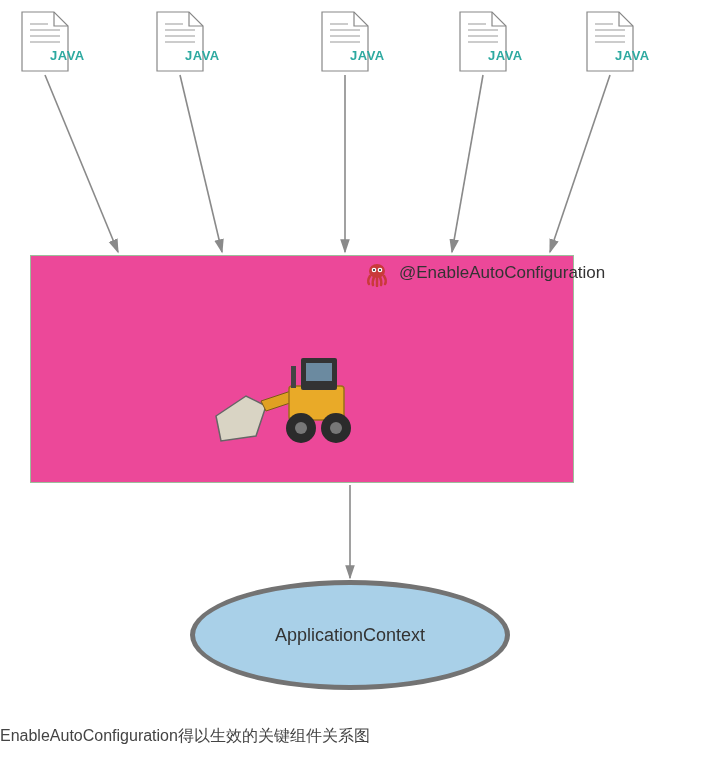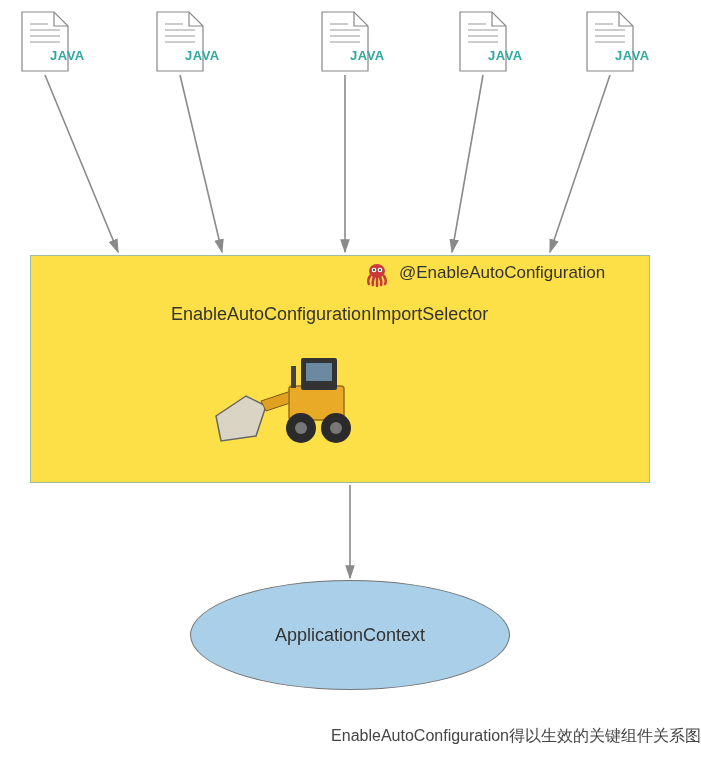--- a/index.html
+++ b/index.html
@@ -27,23 +27,23 @@
       font-size: 13px;
       font-weight: 600;
       color: #2da9a0;
       letter-spacing: 0.5px;
       margin-left: 24px;
     }
     .main-box {
       position: absolute;
       left: 30px;
       top: 255px;
-      width: 620px;
+      width: 544px;
       height: 228px;
-      background: #fde047;
+      background: #ec4899;
       border: 1px solid #9bbf9b;
     }
     .octopus {
       position: absolute;
       left: 333px;
       top: 5px;
       width: 26px;
       height: 26px;
     }
     .annot-label {
@@ -74,36 +74,36 @@
       font-size: 18px;
       color: #333;
     }
     .ellipse-ctx {
       position: absolute;
       left: 190px;
       top: 580px;
       width: 320px;
       height: 110px;
       background: #a9d0e8;
-      border: 1px solid #737373;
+      border: 5px solid #737373;
       border-radius: 50%;
       display: flex;
       align-items: center;
       justify-content: center;
     }
     .ctx-label {
       font-size: 18px;
       color: #333;
     }
     .caption {
       position: absolute;
       left: 0;
       right: 0;
       top: 726px;
-      text-align: right;
+      text-align: left;
       font-size: 16px;
       color: #444;
     }
     .arrows {
       position: absolute;
       left: 0;
       top: 0;
       width: 701px;
       height: 759px;
       pointer-events: none;
@@ -181,21 +181,20 @@
       <circle cx="16" cy="9" r="2.3" fill="#fff"></circle>
         <circle cx="16" cy="9" r="1" fill="#222"></circle>
       <path d="M6 15 Q3 20 5 23" stroke="#c93a3a" stroke-width="2.5" fill="none" stroke-linecap="round"></path>
       <path d="M10 16 Q8 21 9 24" stroke="#c93a3a" stroke-width="2.5" fill="none" stroke-linecap="round"></path>
       <path d="M13 17 Q13 22 13 25" stroke="#c93a3a" stroke-width="2.5" fill="none" stroke-linecap="round"></path>
       <path d="M16 16 Q18 21 17 24" stroke="#c93a3a" stroke-width="2.5" fill="none" stroke-linecap="round"></path>
       <path d="M20 15 Q23 20 21 23" stroke="#c93a3a" stroke-width="2.5" fill="none" stroke-linecap="round"></path>
     </svg>
   </div>
   <div class="annot-label">@EnableAutoConfiguration</div>
-  <div class="selector-label">EnableAutoConfigurationImportSelector</div>
   <div class="bulldozer">
     <svg viewBox="0 0 160 110">
 
       <path d="M5 70 L35 50 L55 60 L45 90 L10 95 Z" fill="#d9d4c4" stroke="#666" stroke-width="1.5"></path>
 
       <path d="M50 55 L80 45 L85 55 L55 65 Z" fill="#e0a022" stroke="#7a5a16" stroke-width="1"></path>
 
       <rect x="78" y="40" width="55" height="34" rx="3" fill="#e9aa28" stroke="#9a6f18" stroke-width="1.5"></rect>
 
       <rect x="90" y="12" width="36" height="32" rx="2" fill="#333"></rect>

